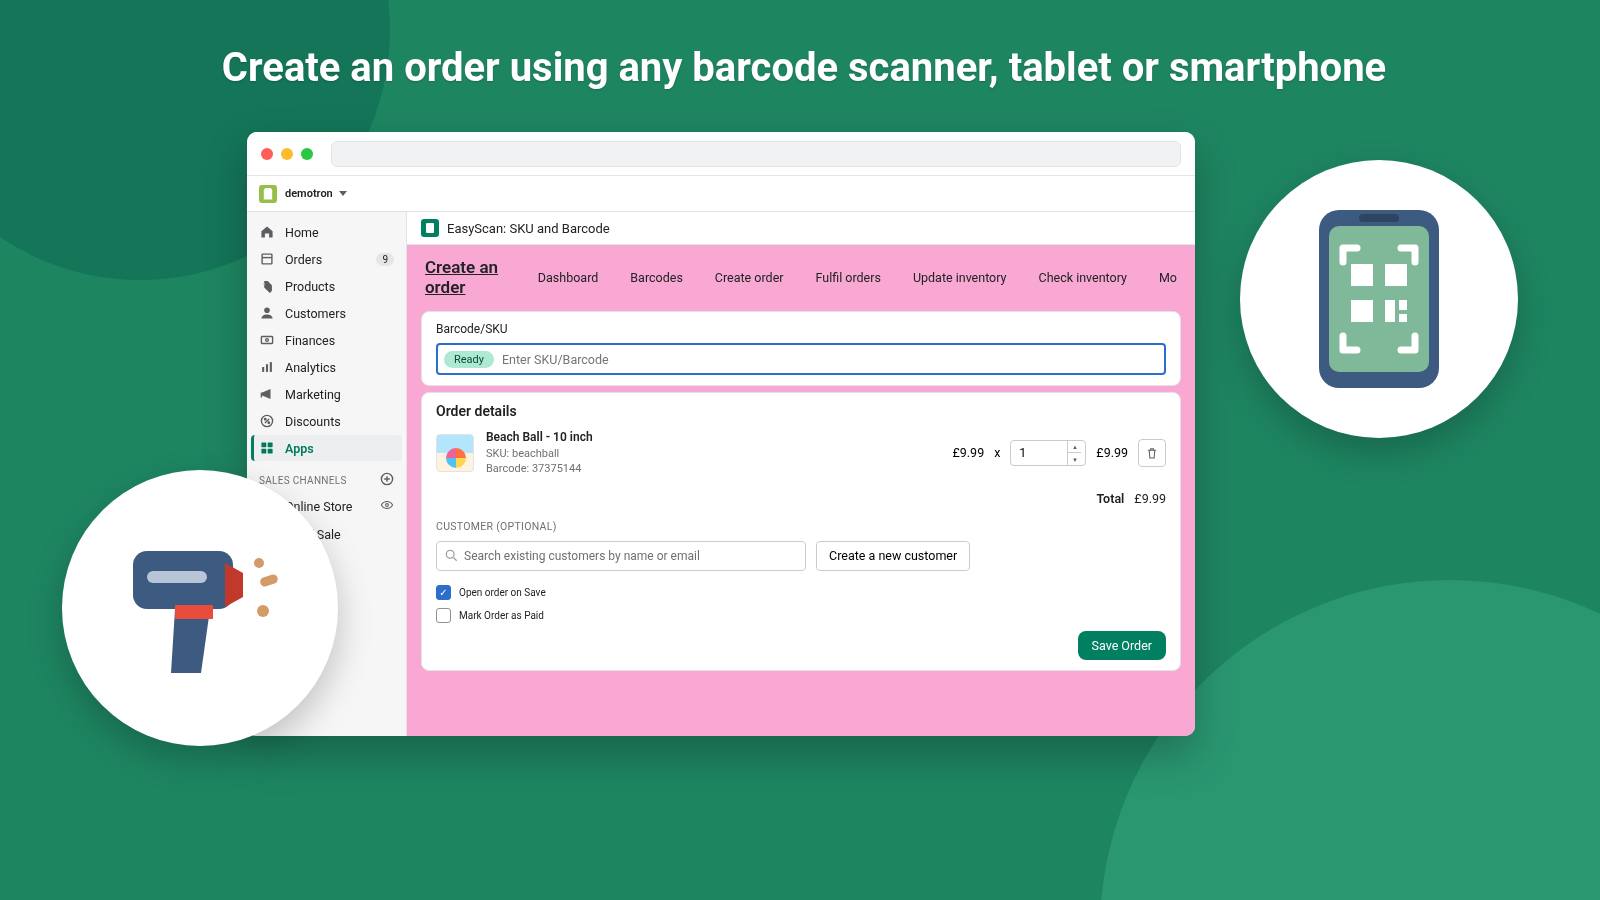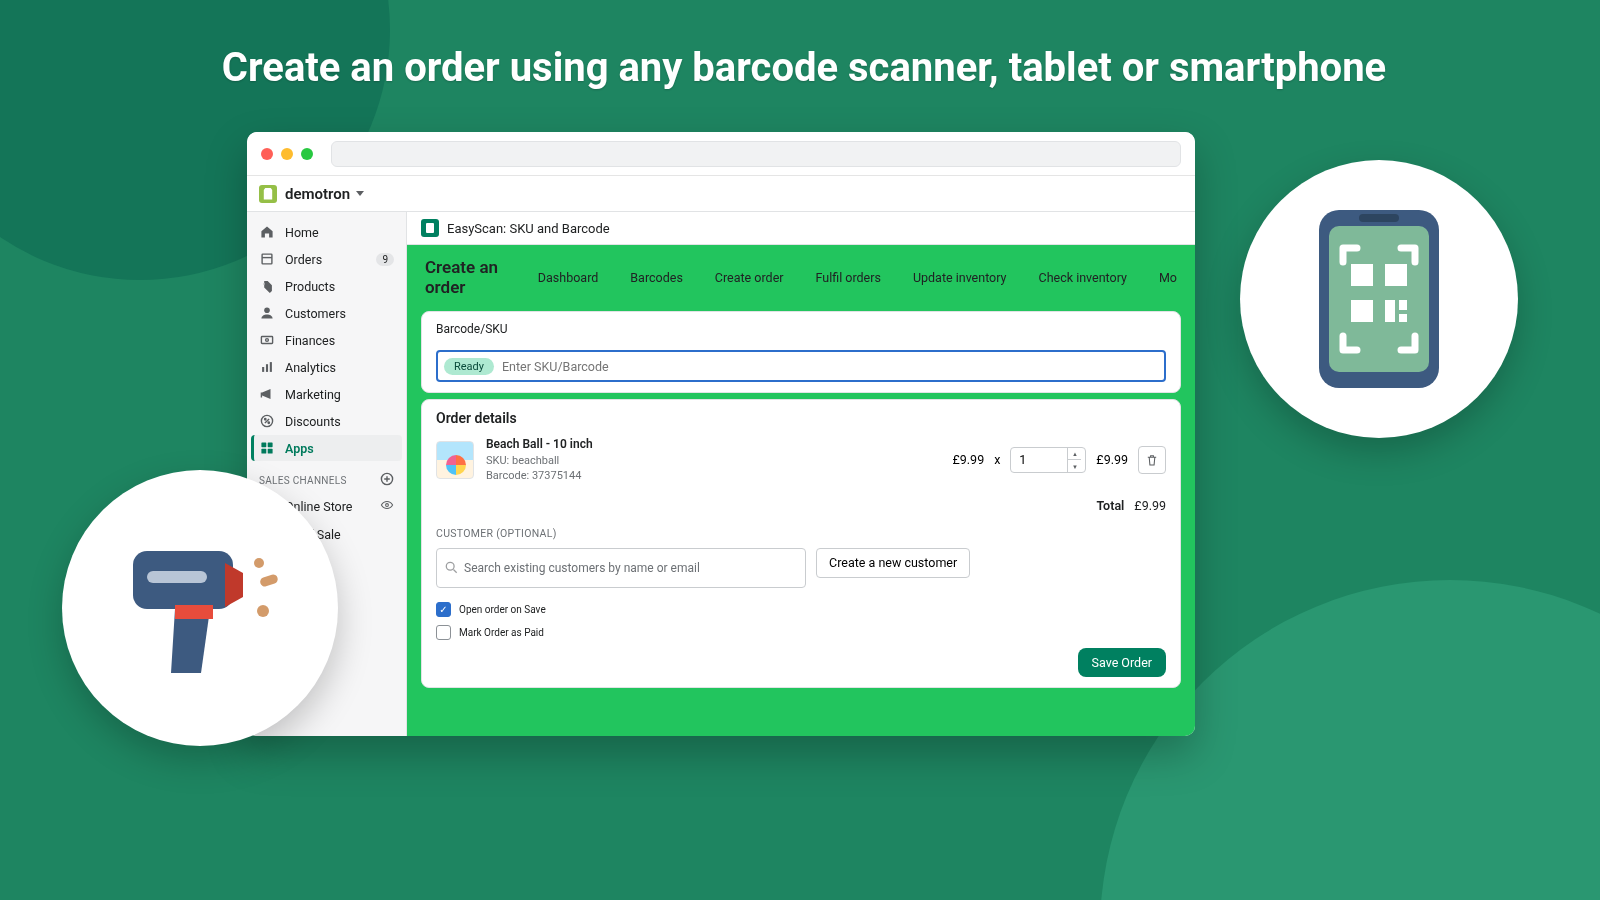--- a/index.html
+++ b/index.html
@@ -13,49 +13,49 @@
 
 .browser { position:absolute; top:132px; left:247px; width:948px; height:604px; background:#f6f6f7; border-radius:10px; box-shadow:0 18px 40px rgba(0,0,0,.25); overflow:hidden; }
 .titlebar { height:44px; background:#fff; display:flex; align-items:center; padding:0 14px; gap:8px; border-bottom:1px solid #e5e5e5; }
 .tl-dot { width:12px; height:12px; border-radius:50%; }
 .tl-red{background:#ff5f57}.tl-yel{background:#febc2e}.tl-grn{background:#28c840}
 .urlbar { flex:1; height:26px; background:#f1f2f3; border:1px solid #e1e3e5; border-radius:6px; margin-left:10px; }
 
 .topbar { height:36px; background:#fff; border-bottom:1px solid #e1e3e5; display:flex; align-items:center; padding:0 12px; }
 .shop-logo { width:18px; height:18px; background:#95bf47; border-radius:3px; position:relative; margin-right:8px; }
 .shop-logo:after{content:"";position:absolute;top:3px;left:3px;width:12px;height:12px;background:#fff;clip-path:polygon(30% 0,70% 0,85% 20%,85% 100%,15% 100%,15% 20%);}
-.store-name { font-size:15px; font-weight:600; color:#202223; }
+.store-name { font-size:11px; font-weight:600; color:#202223; }
 .caret-down { width:0;height:0;border-left:4px solid transparent;border-right:4px solid transparent;border-top:5px solid #5c5f62;margin-left:6px; }
 .search-top { margin-left:auto; margin-right:auto; width:380px; height:26px; background:#f1f2f3; border:1px solid #e1e3e5; border-radius:6px; display:flex; align-items:center; padding:0 8px; }
 .search-top svg{opacity:.6}
 .search-top span{font-size:12px;color:#6d7175;margin-left:6px}
 
 .layout { display:flex; height:calc(100% - 80px); }
 .sidebar { width:160px; background:#f6f6f7; border-right:1px solid #e1e3e5; padding:6px 4px; font-size:12.5px; }
 .nav-item { display:flex; align-items:center; padding:5px 8px; color:#202223; border-radius:4px; margin:1px 0; position:relative; cursor:pointer; }
 .nav-item.active { background:#edeeef; font-weight:600; color:#007a5c; border-left:3px solid #008060; padding-left:5px;}
 .nav-item .ico { width:16px; height:16px; margin-right:10px; color:#5c5f62; display:flex; align-items:center; justify-content:center;}
 .nav-item.active .ico{color:#007a5c}
 .nav-badge { position:absolute; right:8px; background:#e4e5e7; color:#202223; font-size:10px; border-radius:8px; padding:1px 6px; }
 .sales-hdr { font-size:10px; color:#6d7175; padding:10px 8px 4px; letter-spacing:.3px; display:flex; align-items:center; }
 .sales-hdr .plus{margin-left:auto;color:#5c5f62}
 
-.main { flex:1; background:#22c55e; overflow:hidden; }
+.main { flex:1; background:#f9a8d4; overflow:hidden; }
 .app-hdr { background:#fff; border-bottom:1px solid #e1e3e5; padding:7px 14px; display:flex; align-items:center; }
 .app-ico{width:18px;height:18px;background:#008060;border-radius:3px;margin-right:8px;display:flex;align-items:center;justify-content:center;}
 .app-ico:after{content:"";width:8px;height:10px;background:#fff;border-radius:1px;}
 .app-hdr span{font-size:13px;color:#202223}
 
 .page-head { display:flex; align-items:center; padding:12px 18px 8px; }
-.page-title { font-size:17px; font-weight:600; color:#202223; }
+.page-title { font-size:17px; font-weight:600; color:#202223;text-decoration:underline; }
 .page-tabs { margin-left:auto; display:flex; gap:32px; font-size:12.5px; color:#202223;align-items:flex-end; }
 .page-tabs span{white-space:nowrap}
 
 .card { background:#fff; border:1px solid #e1e3e5; border-radius:8px; margin:6px 14px; padding:10px 14px; }
-.label { font-size:12px; color:#202223; margin-bottom:14px; }
+.label { font-size:12px; color:#202223; margin-bottom:7px; }
 .sku-row { display:flex; align-items:center; border:2px solid #2c6ecb; border-radius:4px; height:32px; padding:0 6px; }
 .ready-pill { background:#aee9d1; color:#0a4b3b; font-size:11px; padding:2px 10px; border-radius:10px; margin-right:8px; }
 .sku-row input{border:none;outline:none;flex:1;font-size:12.5px}
 
 .section-title{font-size:14px;font-weight:600;color:#202223;margin-bottom:10px}
 .order-row{display:flex;align-items:center;}
 .prod-thumb{width:38px;height:38px;border-radius:4px;background:linear-gradient(#b3e5fc 50%,#fff3e0 50%);position:relative;margin-right:12px;border:1px solid #e1e3e5;}
 .prod-thumb:after{content:"";position:absolute;width:20px;height:20px;border-radius:50%;background:conic-gradient(#ff7043 0 90deg,#ffd54f 90deg 180deg,#4fc3f7 180deg 270deg,#f06292 270deg);top:13px;left:9px;}
 .prod-info{font-size:12px;line-height:1.4}
 .prod-info .name{font-weight:600;color:#202223}
@@ -65,21 +65,21 @@
 .qty .spin{margin-left:auto;width:14px;height:100%;display:flex;flex-direction:column;border-left:1px solid #c9cccf}
 .qty .spin div{flex:1;display:flex;align-items:center;justify-content:center;font-size:6px;color:#5c5f62}
 .qty .spin div:first-child{border-bottom:1px solid #c9cccf}
 .del-btn{width:28px;height:28px;border:1px solid #c9cccf;border-radius:4px;display:flex;align-items:center;justify-content:center;cursor:pointer}
 
 .total-row{display:flex;justify-content:flex-end;gap:10px;font-size:12.5px;margin-top:14px;color:#202223}
 .total-row .lbl{font-weight:600}
 
 .cust-hdr{font-size:10.5px;color:#6d7175;letter-spacing:.3px;margin:14px 0 8px}
 .cust-row{display:flex;gap:10px;margin-bottom:14px}
-.cust-search{flex:1;height:40px;border:1px solid #c9cccf;border-radius:4px;display:flex;align-items:center;padding:0 8px;max-width:370px}
+.cust-search{flex:1;height:30px;border:1px solid #c9cccf;border-radius:4px;display:flex;align-items:center;padding:0 8px;max-width:370px}
 .cust-search svg{opacity:.6}
 .cust-search span{font-size:12px;color:#6d7175;margin-left:6px}
 .new-cust{height:30px;border:1px solid #c9cccf;border-radius:4px;padding:0 12px;font-size:12.5px;background:#fff;cursor:pointer}
 
 .chk-row{display:flex;align-items:center;gap:8px;font-size:10px;color:#202223;margin:8px 0}
 .chk{width:15px;height:15px;border:1px solid #8c9196;border-radius:3px;display:flex;align-items:center;justify-content:center}
 .chk.checked{background:#2c6ecb;border-color:#2c6ecb}
 .chk.checked:after{content:"✓";color:#fff;font-size:10px}
 
 .save-row{display:flex;justify-content:flex-end;margin-top:8px}

